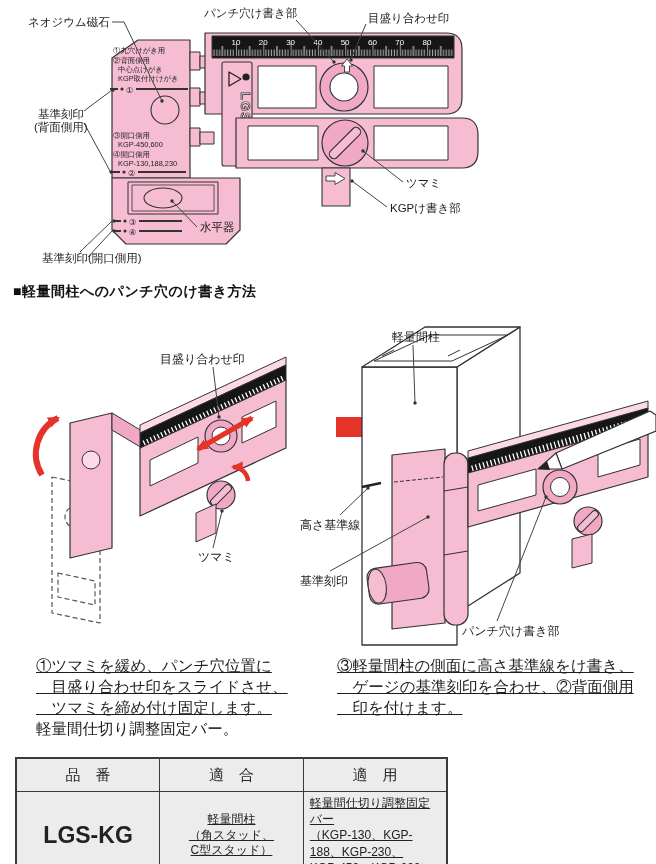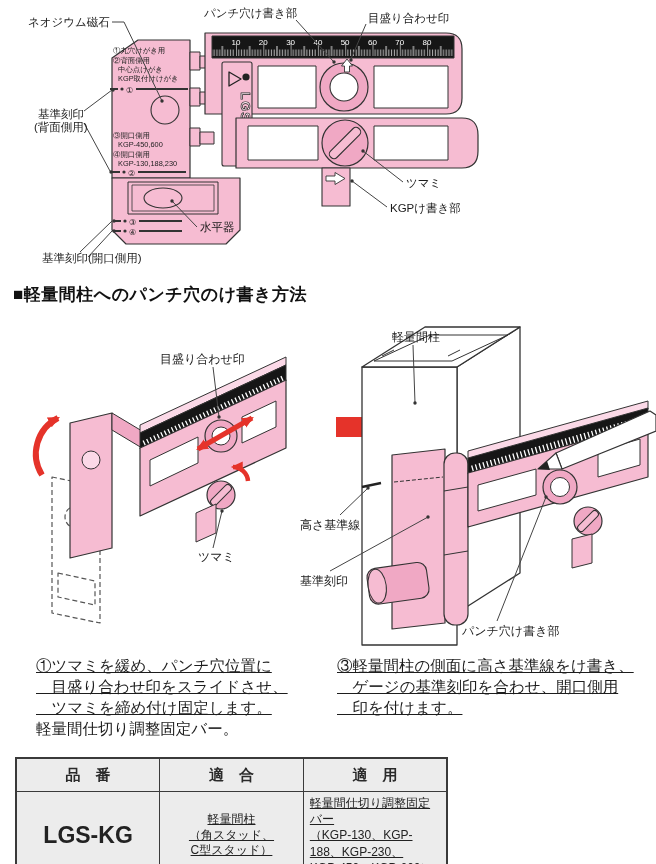--- a/index.html
+++ b/index.html
@@ -5,32 +5,32 @@
   html,body{margin:0;padding:0;}
   body{
     width:656px;height:864px;background:#ffffff;position:relative;
     font-family:"Liberation Sans",sans-serif;color:#1c1c1c;overflow:hidden;
   }
   .abs{position:absolute;}
   svg{display:block;}
   svg text{font-family:"Liberation Sans",sans-serif;}
   .preline{white-space:pre-line;text-decoration:underline;}
   #heading2{
-    left:13px;top:283px;font-size:17px;font-weight:bold;color:#111;
+    left:13px;top:283px;font-size:14px;font-weight:bold;color:#111;
     letter-spacing:0.5px;
   }
   #step-left{left:36px;top:655px;font-size:15.5px;line-height:21px;color:#1d1d1d;}
   #step-right{left:337px;top:655px;font-size:15.5px;line-height:21px;color:#1d1d1d;}
   table.spec{
     position:absolute;left:15px;top:757px;width:433px;
     border-collapse:collapse;background:#ececec;color:#222;
     border:2px solid #3a3a3a;table-layout:fixed;
   }
   table.spec th,table.spec td{border:1.6px solid #3a3a3a;}
-  table.spec th{font-weight:bold;font-size:15px;height:30px;color:#2a2a2a;}
+  table.spec th{font-weight:normal;font-size:15px;height:30px;color:#2a2a2a;}
   td.partno{font-weight:bold;font-size:23px;text-align:center;width:106px;height:66px;font-family:"Liberation Sans",sans-serif;}
   td.fit{font-size:12px;text-align:center;width:112px;line-height:1.3;}
   td.app{font-size:12px;padding:3px 6px;line-height:1.35;}
 </style>
 </head>
 <body>
 
 <svg class="abs" style="left:0;top:0" width="656" height="280" viewBox="0 0 656 280">
   <defs>
     <pattern id="ticks" x="236" y="35" width="27.3" height="23" patternUnits="userSpaceOnUse">
@@ -292,21 +292,21 @@
   </g>
 </svg>
 
 <div class="abs" id="step-left">
   <div class="preline">①ツマミを緩め、パンチ穴位置に
 　目盛り合わせ印をスライドさせ、
 　ツマミを締め付け固定します。</div>
   <div>軽量間仕切り調整固定バー。</div>
 </div>
 <div class="abs preline" id="step-right">③軽量間柱の側面に高さ基準線をけ書き、
-　ゲージの基準刻印を合わせ、開口側用
+　ゲージの基準刻印を合わせ、②背面側用
 　印を付けます。</div>
 
 <table class="spec">
   <thead>
     <tr>
       <th>品　番</th>
       <th>適　合</th>
       <th>適　用</th>
     </tr>
   </thead>

